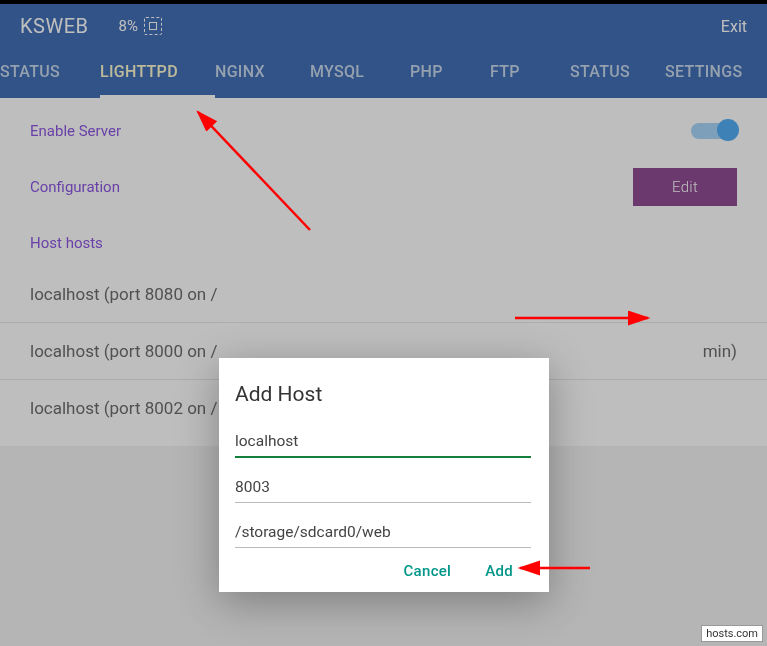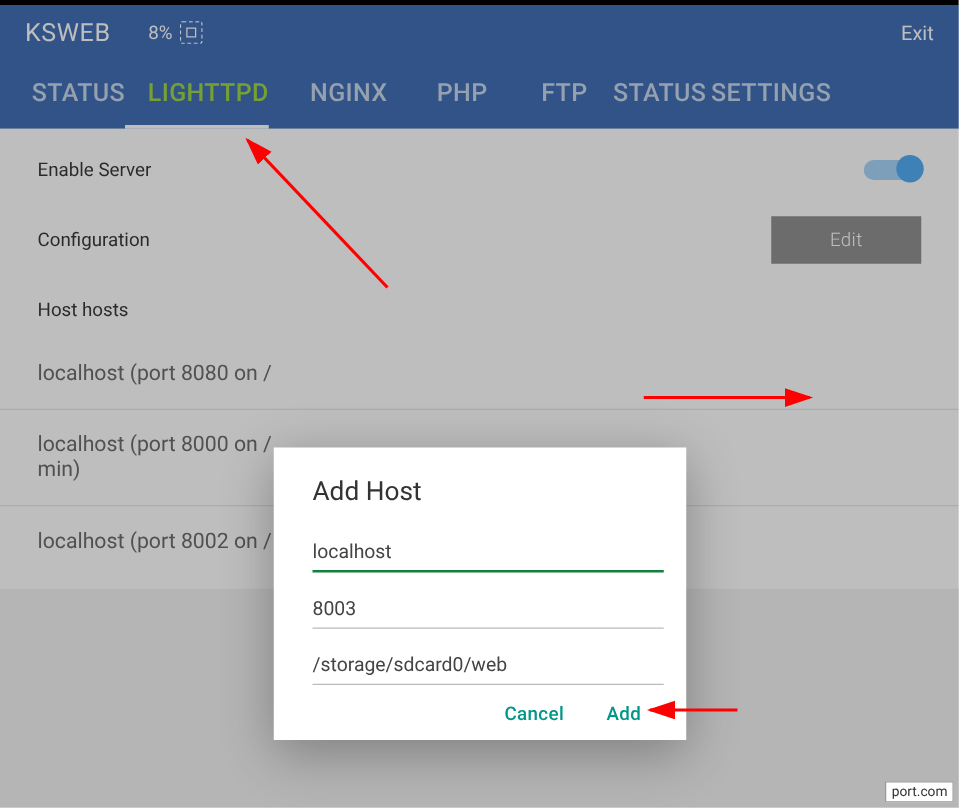--- a/index.html
+++ b/index.html
@@ -6,42 +6,42 @@
   body { width: 767px; height: 646px; background: #f0f0f0; position: relative; overflow: hidden; }
   .topbar-black { height: 4px; background: #000; }
   .header { background: #0d47a1; color: #fff; }
   .header-top { display: flex; align-items: center; padding: 10px 20px; }
   .app-title { font-size: 20px; font-weight: 400; letter-spacing: 0.5px; }
   .cpu { display: flex; align-items: center; margin-left: 30px; font-size: 15px; }
   .cpu-icon { display: inline-block; width: 18px; height: 18px; border: 1.5px dashed #fff; border-radius: 2px; margin-left: 6px; position: relative; }
   .cpu-icon::after { content: ""; position: absolute; inset: 4px; background: transparent; border: 1px solid #fff; }
   .exit { margin-left: auto; font-size: 16px; }
   .tabs { display: flex; }
-  .tab { flex: none; padding: 14px 0; text-align: right; font-size: 20px; font-weight: 500; color: #b8cde6; letter-spacing: 0.3px; }
-  .tab.active { color: #84cc16; border-bottom: 3px solid #fff; }
+  .tab { flex: none; padding: 14px 0; text-align: left; font-size: 16px; font-weight: 500; color: #b8cde6; letter-spacing: 0.3px; }
+  .tab.active { color: #fef9c3; border-bottom: 3px solid #fff; }
   .tab-status { width: 100px; }
   .tab-lighttpd { width: 115px; }
   .tab-nginx { width: 95px; }
   .tab-mysql { width: 100px; }
   .tab-php { width: 80px; }
   .tab-ftp { width: 80px; }
   .tab-tools { width: 95px; }
   .tab-settings { width: 100px; }
   .content { background: #fff; padding: 10px 0; }
   .row { display: flex; align-items: center; padding: 14px 30px 14px 30px; }
-  .row-label { font-size: 15px; color: #000000; }
+  .row-label { font-size: 15px; color: #6d28d9; }
   .row .spacer { flex: 1; }
-  .btn { background: #737373; color: #fff; border: none; width: 120px; height: 38px; font-size: 15px; font-weight: 300; letter-spacing: 0.3px; margin-left: 32px; }
+  .btn { background: #701a75; color: #fff; border: none; width: 104px; height: 38px; font-size: 15px; font-weight: 300; letter-spacing: 0.3px; margin-left: 32px; }
   .switch { width: 46px; height: 16px; background: #90caf9; border-radius: 8px; position: relative; }
   .switch::after { content: ""; position: absolute; right: -2px; top: -4px; width: 22px; height: 22px; background: #2196f3; border-radius: 50%; }
   .fab { width: 48px; height: 48px; border-radius: 50%; background: #2196f3; color: #fff; display: flex; align-items: center; justify-content: center; font-size: 24px; font-weight: 300; }
   .hostlist { }
   .hostitem { padding: 18px 30px; font-size: 17px; color: #444; border-bottom: 1px solid #e0e0e0; }
   .overlay { position: absolute; inset: 0; top: 4px; background: rgba(100,100,100,0.42); }
-  .dialog { position: absolute; left: 219px; top: 358px; width: 330px; background: #fff; box-shadow: 0 10px 40px rgba(0,0,0,0.3); padding: 24px 18px 12px 31px; }
+  .dialog { position: absolute; left: 219px; top: 358px; width: 330px; background: #fff; box-shadow: 0 10px 40px rgba(0,0,0,0.3); padding: 24px 18px 12px 16px; }
   .dialog-title { font-size: 21px; color: #333; margin-bottom: 20px; }
   .dialog-input { width: 100%; border: none; border-bottom: 1.5px solid #bbb; padding: 6px 0; font-size: 15.5px; color: #444; margin-bottom: 14px; outline: none; background: transparent; }
   .dialog-input.focused { border-bottom: 2px solid #15803d; }
   .dialog-actions { display: flex; justify-content: flex-end; gap: 34px; padding-right: 18px; }
   .dialog-actions button { background: none; border: none; color: #009688; font-size: 15px; font-weight: 500; letter-spacing: 0.3px; }
   .arrow { position: absolute; pointer-events: none; }
   .watermark { position: absolute; right: 4px; bottom: 4px; background: #fff; color: #333; font-size: 11px; padding: 1px 4px; border: 1px solid #999; }
 </style>
 </head>
 <body>
@@ -54,20 +54,21 @@
     <span class="cpu">
       <span>8%</span>
       <span class="cpu-icon"></span>
     </span>
     <span class="exit">Exit</span>
   </div>
   <div class="tabs">
     <div class="tab tab-status">STATUS</div>
     <div class="tab tab-lighttpd active">LIGHTTPD</div>
     <div class="tab tab-nginx">NGINX</div>
+    <div class="tab tab-mysql">MYSQL</div>
     <div class="tab tab-php">PHP</div>
     <div class="tab tab-ftp">FTP</div>
     <div class="tab tab-tools">STATUS</div>
     <div class="tab tab-settings">SETTINGS</div>
   </div>
 </div>
 
 <div class="content">
   <div class="row">
     <span class="row-label">Enable Server</span>
@@ -80,24 +81,24 @@
     <button class="btn">Edit</button>
   </div>
   <div class="row">
     <span class="row-label">Host hosts</span>
     <span class="spacer"></span>
   </div>
   <div class="hostlist">
     <div class="hostitem">
       <span>localhost (port 8080 on /</span>
     </div>
-    <div class="hostitem" style="display:flex;flex-direction:column;">
+    <div class="hostitem" style="display:flex;">
       <span>localhost (port 8000 on /</span>
       <span style="flex:1"></span>
-      <span style="margin-right:110px;">min)</span>
+      <span style="">min)</span>
     </div>
     <div class="hostitem" style="border-bottom:none;">
       <span>localhost (port 8002 on /</span>
     </div>
   </div>
 </div>
 
 <div class="overlay"></div>
 
 <div class="dialog">
@@ -115,13 +116,13 @@
   <defs>
     <marker id="ah" markerWidth="10" markerHeight="10" refX="8" refY="3" orient="auto">
       <path d="M0,0 L0,6 L9,3 z" fill="#ff0000"></path>
     </marker>
   </defs>
   <line x1="310" y1="230" x2="198" y2="112" stroke="#ff0000" stroke-width="2.5" marker-end="url(#ah)"></line>
   <line x1="515" y1="318" x2="648" y2="318" stroke="#ff0000" stroke-width="2.5" marker-end="url(#ah)"></line>
   <line x1="590" y1="568" x2="520" y2="568" stroke="#ff0000" stroke-width="2.5" marker-end="url(#ah)"></line>
 </svg>
 
-<div class="watermark">port.com</div>
+<div class="watermark">hosts.com</div>
 
 </body></html>

